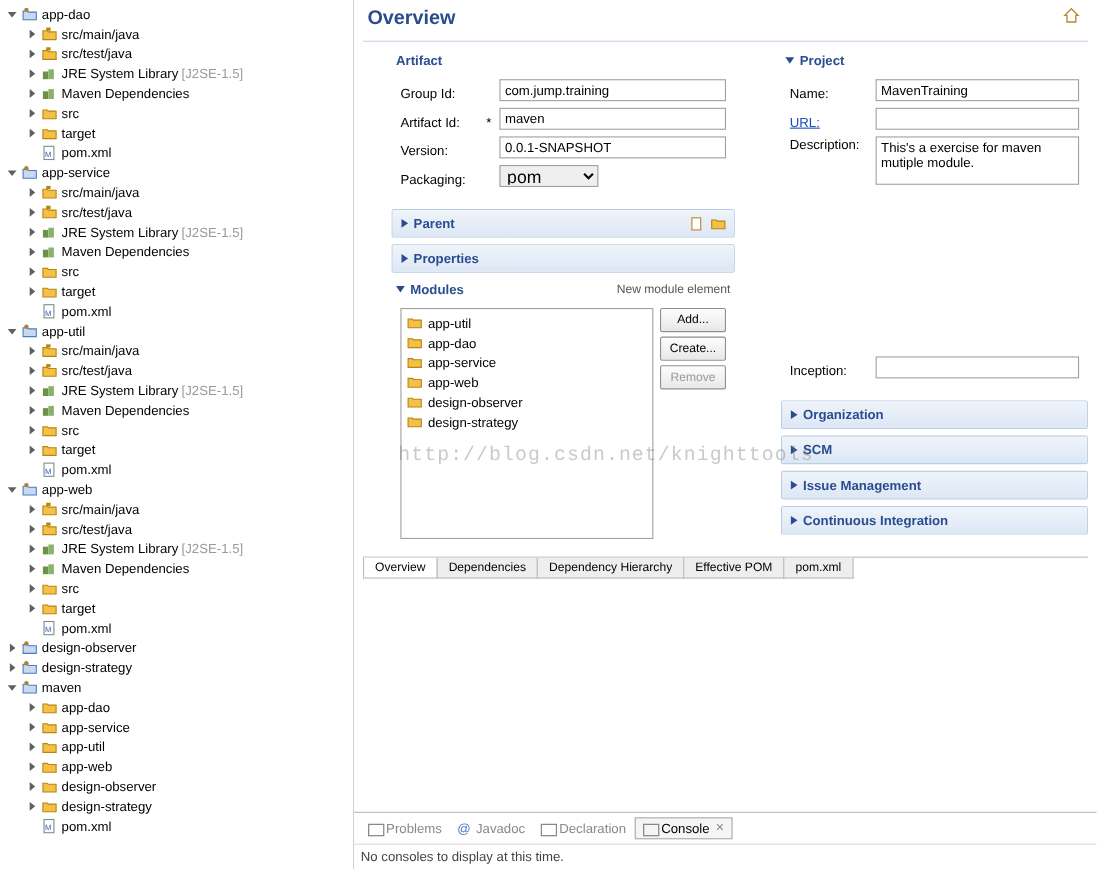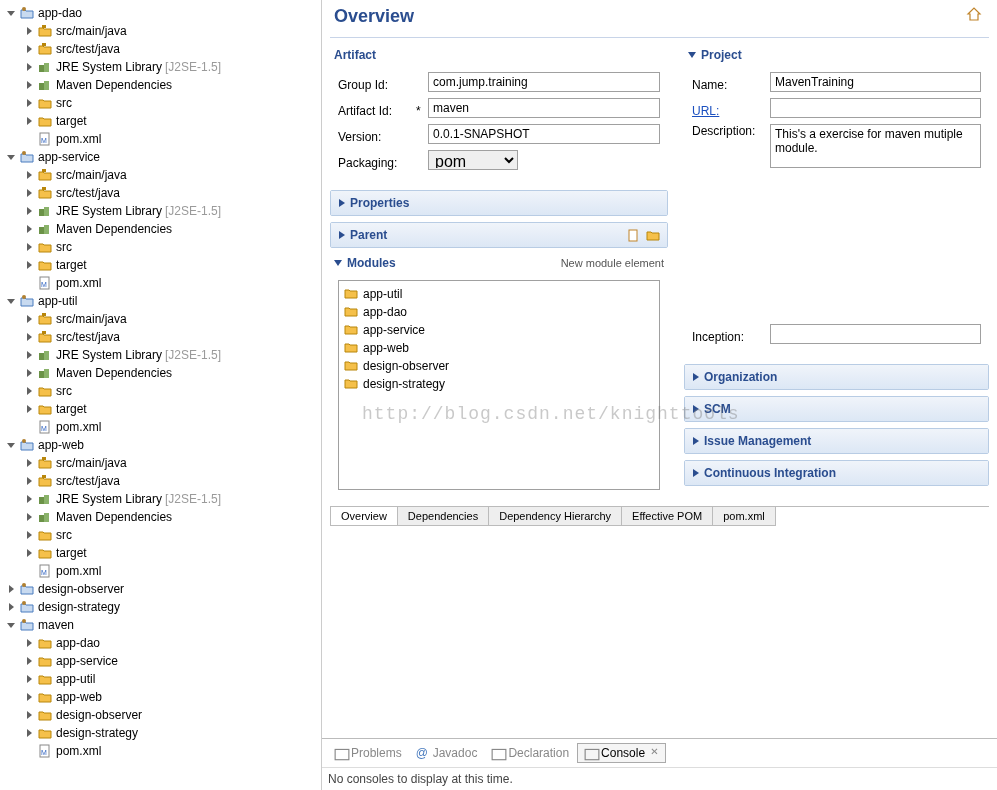--- a/index.html
+++ b/index.html
@@ -12,21 +12,21 @@
 .twist.closed::before { border-top: 4px solid transparent; border-bottom: 4px solid transparent; border-left: 5px solid #606060; margin: 1px 0 0 3px; }
 .twist.none::before { border: none; }
 .ticon { width: 16px; height: 16px; margin-right: 3px; display: inline-flex; align-items: center; justify-content: center; }
 .lib-suffix { color: #9a9a9a; margin-left: 3px; }
 .main-panel { flex: 1; display: flex; flex-direction: column; background: #fff; }
 .editor-area { flex: 1; padding: 0 8px; overflow: hidden; }
 .page-title { font-size: 18px; font-weight: bold; color: #2a4d8f; padding: 6px 4px 10px; border-bottom: 1px solid #c8d4e8; display: flex; justify-content: space-between; }
 .form-cols { display: flex; gap: 16px; margin-top: 8px; }
 .col-left { width: 338px; display: flex; flex-direction: column; gap: 6px; }
 .col-right { flex: 1; display: flex; flex-direction: column; gap: 6px; }
-.section { border: 1px solid #b8cce4; border-radius: 2px; }
+.section { border: 1px solid #b8cce4; border-radius: 2px; margin-left: 26px; }
 .sec-head { background: linear-gradient(#f0f4fa, #dce7f5); color: #2a4d8f; font-weight: bold; padding: 4px 8px; cursor: pointer; display: flex; align-items: center; gap: 5px; }
 .sec-head .arrow { width: 0; height: 0; }
 .sec-head .arrow.open { border-left: 4px solid transparent; border-right: 4px solid transparent; border-top: 6px solid #2a4d8f; }
 .sec-head .arrow.closed { border-top: 4px solid transparent; border-bottom: 4px solid transparent; border-left: 6px solid #2a4d8f; }
 .sec-head .title { flex: 1; }
 .sec-head .extra { color: #555; font-weight: normal; font-size: 11px; }
 .sec-head .hi { width: 14px; height: 14px; display: inline-block; }
 .sec-body { padding: 8px; }
 .form-row { display: flex; align-items: flex-end; margin-bottom: 6px; }
 .form-row label { width: 78px; }
@@ -512,34 +512,34 @@
                 <label>Packaging:</label>
                 <span class="pre"></span>
                 <select><option>pom</option></select>
               </div>
           </div>
         </div>
 
         <div class="section small">
           <div class="sec-head">
             <span class="arrow closed"></span>
-            <span class="title">Properties</span>
-          </div>
-        </div>
-
-        <div class="section small">
-          <div class="sec-head">
-            <span class="arrow closed"></span>
             <span class="title">Parent</span>
             <span class="hi"><svg viewBox="0 0 16 16">
                   <rect x="3" y="2" width="8" height="11" fill="#fff" stroke="#c0842a"></rect>
                 </svg></span>
             <span class="hi"><svg viewBox="0 0 16 16">
                   <path d="M2 4 L6 4 L7 5 L14 5 L14 12 L2 12 Z" fill="#f5c04a" stroke="#b8860b"></path>
                 </svg></span>
+          </div>
+        </div>
+
+        <div class="section small">
+          <div class="sec-head">
+            <span class="arrow closed"></span>
+            <span class="title">Properties</span>
           </div>
         </div>
 
         <div class="section plain-sec">
           <div class="sec-head">
             <span class="arrow open"></span>
             <span class="title">Modules</span>
             <span class="extra">New module element</span>
           </div>
           <div class="sec-body">
@@ -575,20 +575,25 @@
                       </svg></span>
                     <span>design-observer</span>
                   </div>
                   <div class="mod-item">
                     <span class="fldm"><svg width="14" height="14" viewBox="0 0 16 16">
                         <path d="M2 5 L6 5 L7 6 L14 6 L14 13 L2 13 Z" fill="#f5c04a" stroke="#b8860b"></path>
                       </svg></span>
                     <span>design-strategy</span>
                   </div>
                 </div>
+              <div class="mod-btns">
+                <button>Add...</button>
+                <button>Create...</button>
+                <button disabled="">Remove</button>
+              </div>
             </div>
           </div>
         </div>
       </div>
 
       <div class="col-right">
         <div class="section plain-sec">
           <div class="sec-head">
             <span class="arrow open"></span>
             <span class="title">Project</span>

